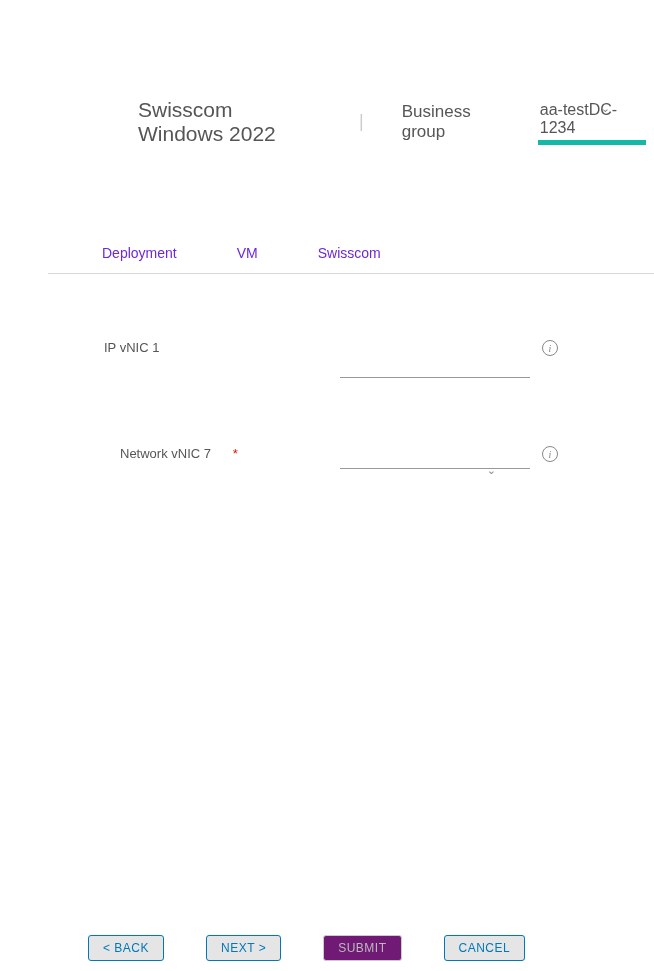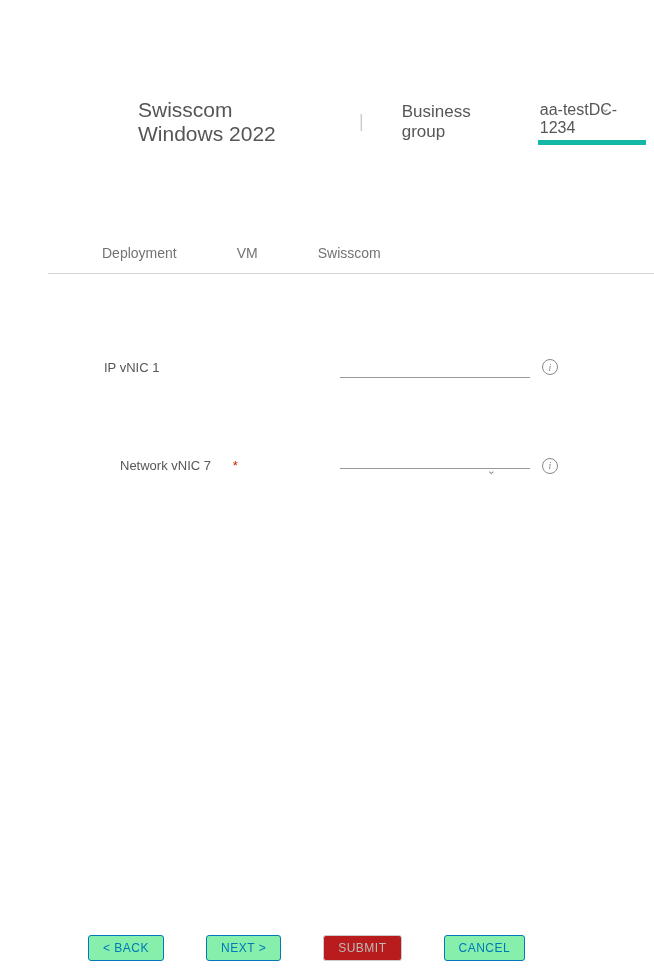--- a/index.html
+++ b/index.html
@@ -72,36 +72,36 @@
     .tabs {
       display: flex;
       margin-top: 44px;
       border-bottom: 1px solid #d6d6d6;
       padding: 0 24px;
       gap: 0;
     }
     .tab {
       padding: 8px 14px 10px 14px;
       font-size: 14px;
-      color: #737373;
+      color: #6d28d9;
       cursor: pointer;
       border-bottom: 3px solid transparent;
       margin-bottom: -1px;
     }
     .tab.active {
       color: #1a1a1a;
       border-bottom-color: #0079b8;
       font-weight: 400;
     }
     .form {
       padding: 18px 24px;
     }
     .form-row {
       display: flex;
-      align-items: center;
+      align-items: flex-start;
       margin-bottom: 20px;
       min-height: 28px;
     }
     .form-label {
       width: 188px;
       font-size: 13px;
       color: #565656;
     }
     .req { color: #c92100; margin-left: 2px; }
     .form-input-wrap {
@@ -158,31 +158,31 @@
       left: 0;
       right: 0;
       padding: 8px 24px 10px 24px;
       display: flex;
       gap: 10px;
     }
     .btn {
       padding: 5px 14px;
       font-size: 12px;
       border: 1px solid #0079b8;
-      background: #86efac;
+      background: #e5e5e5;
       color: #0079b8;
       cursor: pointer;
       border-radius: 3px;
       letter-spacing: 0.5px;
       font-weight: 400;
     }
     .btn.disabled {
       border-color: #ccc;
       color: #bbb;
-      background: #b91c1c;
+      background: #701a75;
       cursor: not-allowed;
     }
   </style>
 </head>
 <body>
 
 <div class="header">
   <span class="win-logo">
     <span></span>
       <span></span>

